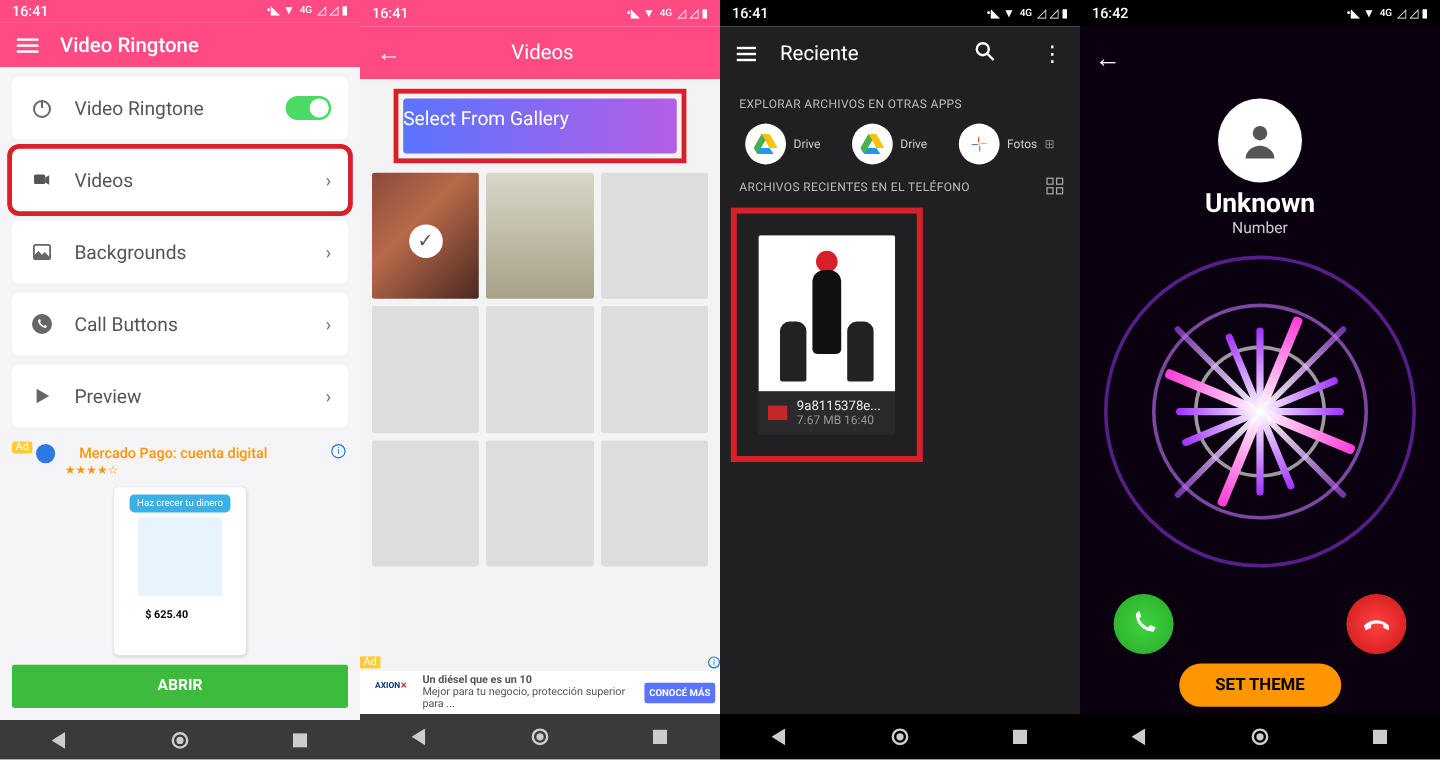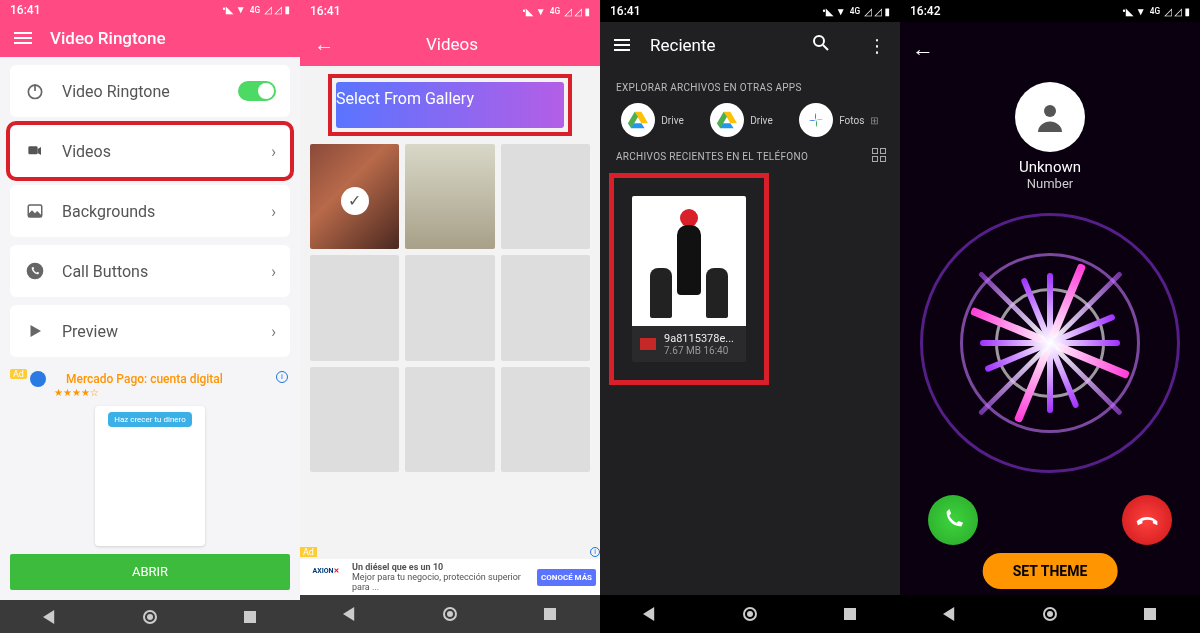--- a/index.html
+++ b/index.html
@@ -31,21 +31,21 @@
 .ad-tag{position:absolute;top:0;left:0;background:#ffcc33;color:#fff;font-size:9px;padding:0 3px;border-radius:2px}
 .ad-head{display:flex;align-items:center;gap:20px;padding:2px 0 0 20px}
 .ad-logo{width:16px;height:16px;border-radius:50%;background:#2b7ae3}
 .ad-title{color:#ff9500;font-size:12px;font-weight:500}
 .stars{color:#ff9500;font-size:10px;padding-left:44px}
 .ad-info{position:absolute;top:2px;right:2px;width:12px;height:12px;border:1px solid #1a73e8;border-radius:50%;color:#1a73e8;font-size:8px;text-align:center;line-height:10px}
 .ad-img{margin:8px auto 0;width:110px;height:140px;background:#fff;border-radius:4px;box-shadow:0 1px 3px rgba(0,0,0,.15);display:flex;flex-direction:column;align-items:center;padding:6px}
 .ad-img .bubble{background:#3bb0e6;color:#fff;font-size:8px;padding:3px 6px;border-radius:4px;margin-bottom:4px}
 .ad-img .mock{flex:1;width:70px;background:linear-gradient(#e8f4fb 60%,#fff 60%);border-radius:2px;position:relative}
 .ad-img .price{font-size:9px;font-weight:bold;position:absolute;bottom:22px;left:6px}
-.abrir{margin:8px 10px 10px;background:#3dbb3d;color:#fff;text-align:center;font-weight:normal;font-size:13px;height:36px;line-height:36px;border-radius:2px}
+.abrir{margin:8px 10px 10px;background:#3dbb3d;color:#fff;text-align:center;font-weight:bold;font-size:13px;height:36px;line-height:36px;border-radius:2px}
 
 .p2-body{flex:1;background:#f3f3f3;display:flex;flex-direction:column}
 .p2-header{height:44px;background:#ff4a84;color:#fff;display:flex;align-items:center;padding:0 14px;font-size:17px}
 .p2-header .back{font-size:20px;margin-right:4px}
 .p2-header .ttl{flex:1;text-align:center;padding-right:20px}
 .gal-btn-wrap{margin:12px 32px;outline:4px solid #d81f2a;padding:4px}
 .gal-btn{background:linear-gradient(90deg,#5a74ff,#b45ee6);color:#fff;text-align:left;height:46px;line-height:34px;border-radius:3px;font-size:16px}
 .grid{display:grid;grid-template-columns:repeat(3,1fr);gap:6px;padding:0 10px}
 .cell{aspect-ratio:1/1.18;background:#ddd;border-radius:2px;position:relative;overflow:hidden}
 .cell.img1{background:linear-gradient(135deg,#8a4a3a,#b86a4a 40%,#4a2820)}
@@ -99,21 +99,21 @@
 .kstar.s2::before,.kstar.s2::after{height:200px;width:5px;background:linear-gradient(rgba(180,80,255,.6),#fff,rgba(180,80,255,.6))}
 .kstar.s3{transform:rotate(67.5deg)}
 .kring{position:absolute;left:50%;top:50%;transform:translate(-50%,-50%);border:3px solid rgba(200,120,255,.6);border-radius:50%}
 .kring.r1{width:110px;height:110px;border-color:rgba(255,255,255,.6)}
 .kring.r2{width:180px;height:180px}
 .kring.r3{width:260px;height:260px;border-color:rgba(160,60,255,.5)}
 .p4-back{position:absolute;top:36px;left:12px;color:#fff;font-size:22px}
 .avatar{position:absolute;top:82px;left:50%;transform:translateX(-50%);width:70px;height:70px;background:#fff;border-radius:50%;display:flex;align-items:center;justify-content:center}
 .avatar svg{width:36px;height:36px;fill:#555}
 .caller{position:absolute;top:158px;left:0;right:0;text-align:center;color:#fff}
-.caller .nm{font-size:15px;font-weight:400}
+.caller .nm{font-size:22px;font-weight:700}
 .caller .sub{font-size:13px;color:#ccc}
 .callbtn{position:absolute;bottom:88px;width:50px;height:50px;border-radius:50%;display:flex;align-items:center;justify-content:center}
 .callbtn.green{left:28px;background:radial-gradient(#3dd43d,#2aa82a)}
 .callbtn.red{right:28px;background:radial-gradient(#ff4040,#cc1818)}
 .callbtn svg{width:22px;height:22px;fill:#fff}
 .settheme{position:absolute;bottom:44px;left:50%;transform:translateX(-50%);background:#ff9500;color:#000;font-weight:bold;font-size:14px;padding:10px 30px;border-radius:22px}
 </style>
 </head>
 <body>
 
@@ -187,20 +187,23 @@
     <div class="p1-ad">
       <span class="ad-tag">Ad</span>
       <span class="ad-info">i</span>
       <div class="ad-head">
         <div class="ad-logo"></div>
         <span class="ad-title">Mercado Pago: cuenta digital</span>
       </div>
       <div class="stars">★★★★☆</div>
       <div class="ad-img">
         <div class="bubble">Haz crecer tu dinero</div>
+        <div class="mock">
+              <span class="price">$ 625.40</span>
+            </div>
       </div>
     </div>
     <div class="abrir">ABRIR</div>
   </div>
   <div class="navbar">
     <span class="n">
           <svg width="14" height="14" viewBox="0 0 10 10" fill="#ccc">
             <path d="M8 0v10L0 5z"></path>
           </svg>
         </span>

